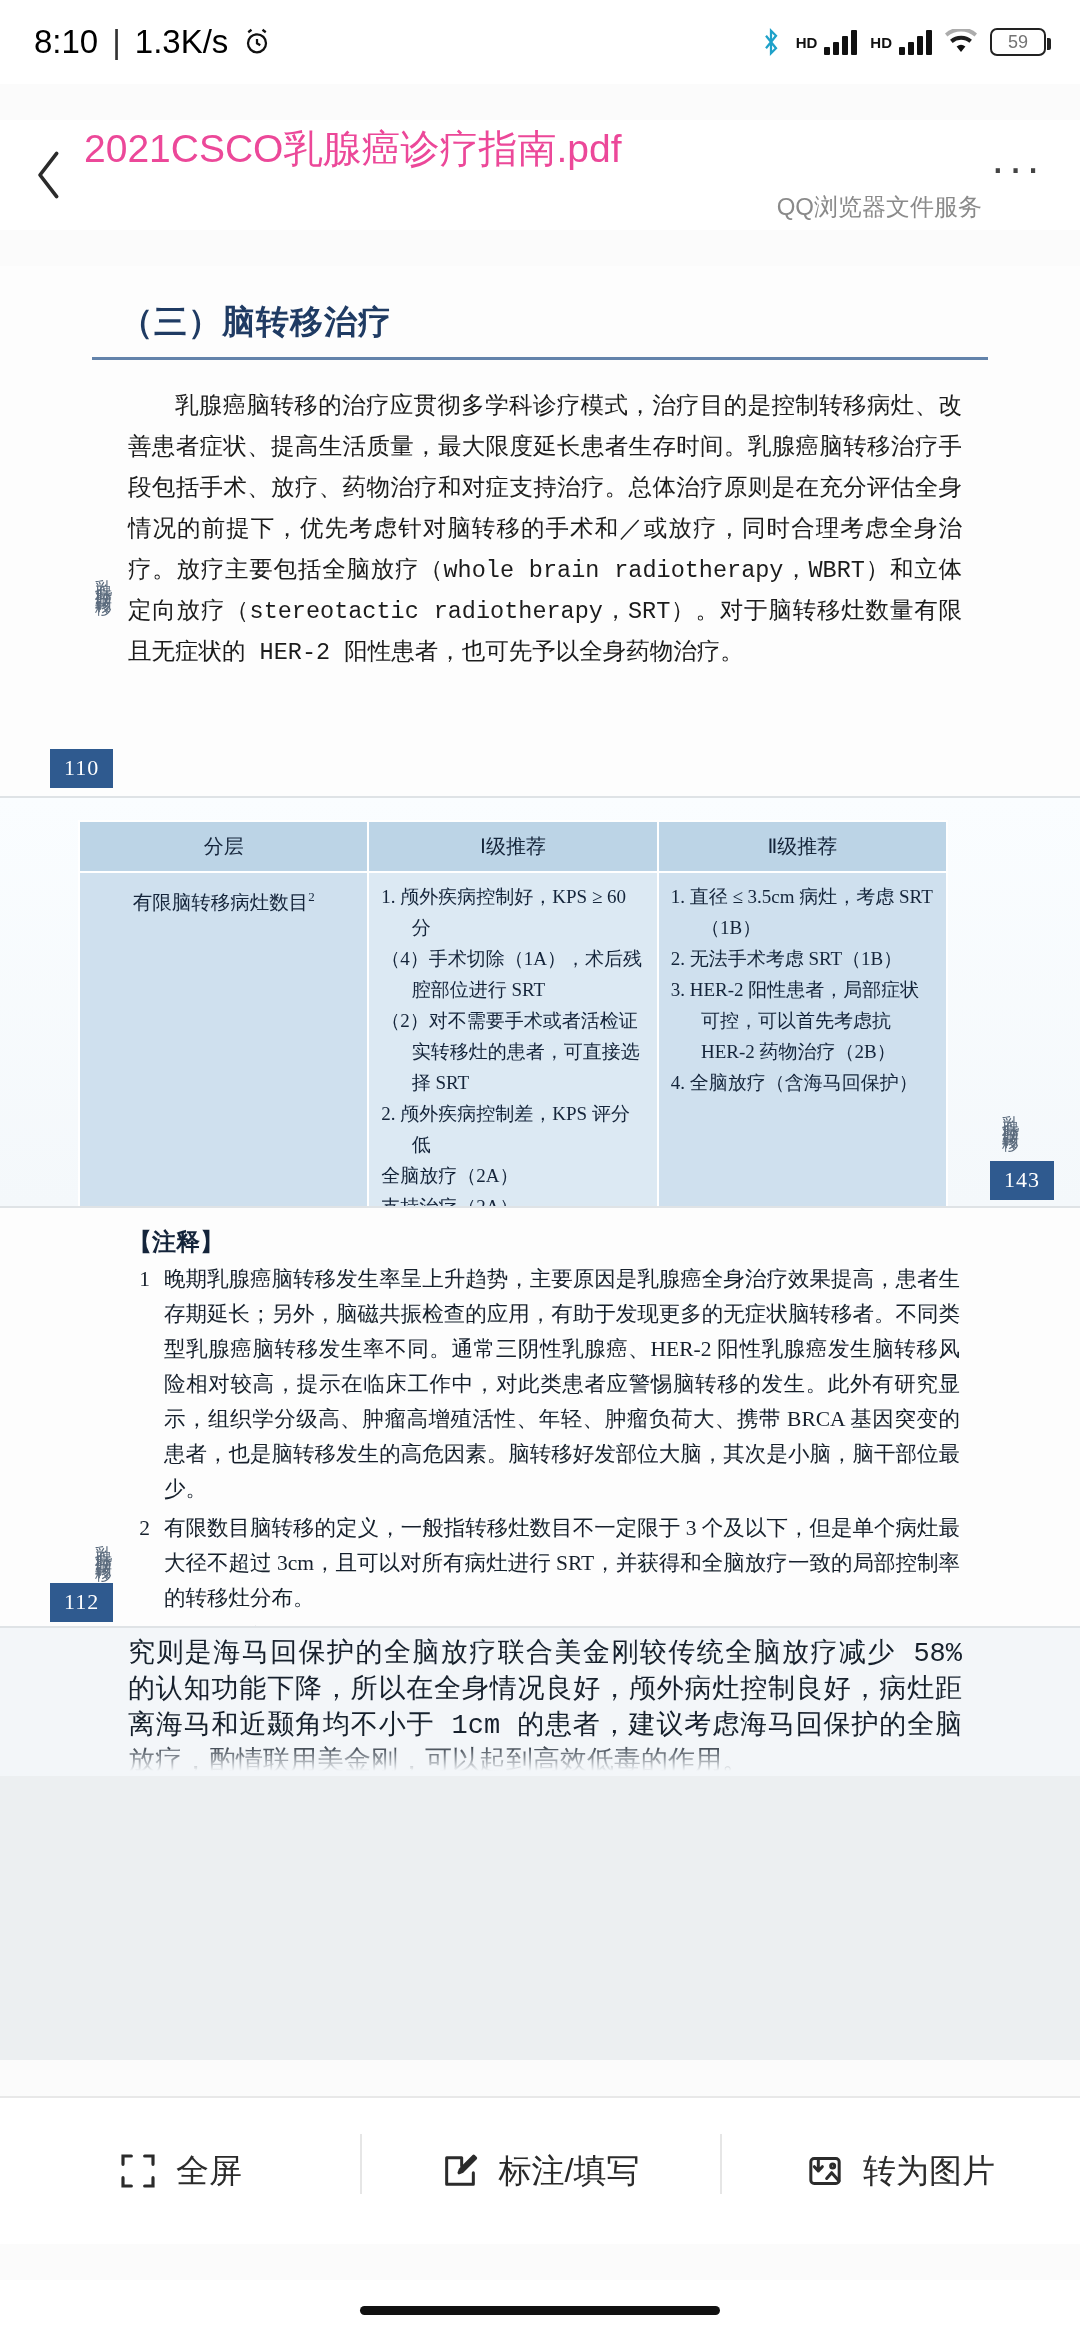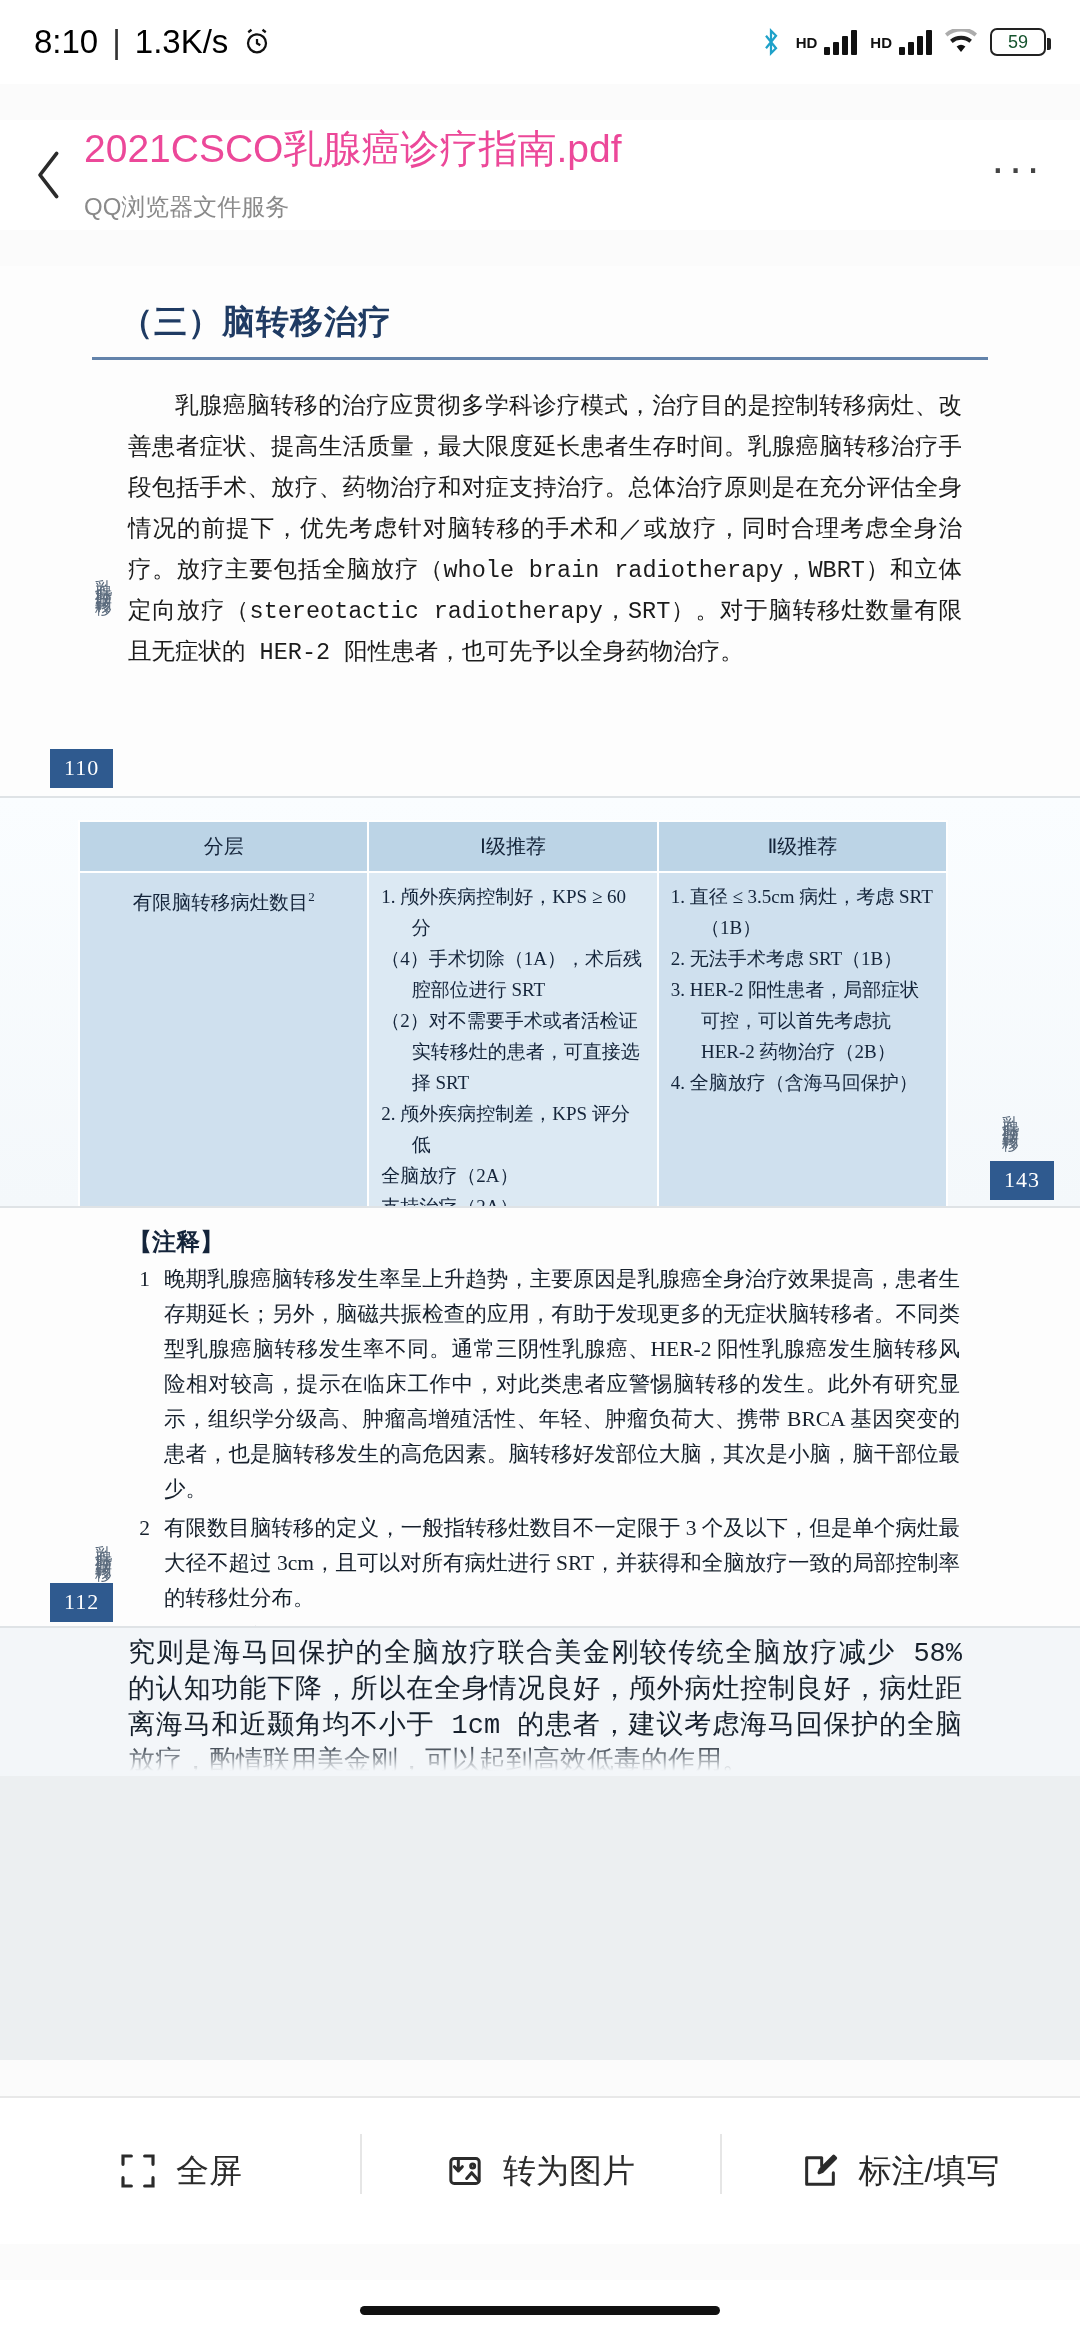--- a/index.html
+++ b/index.html
@@ -41,21 +41,21 @@
     line-height: 1;
     margin-right: -6px;
   }
   .sig { display: flex; align-items: flex-end; gap: 3px; height: 26px; }
   .sig i { width: 6px; background: #111; display: block; border-radius: 1px; }
   .sig i:nth-child(1){height:8px;} .sig i:nth-child(2){height:13px;}
   .sig i:nth-child(3){height:19px;} .sig i:nth-child(4){height:25px;}
   .batt {
     width: 56px; height: 28px; border: 2px solid #222; border-radius: 7px;
     position: relative; display:flex; align-items:center; justify-content:center;
-    font-size: 18px; color:#14532d; font-weight:500;
+    font-size: 18px; color:#737373; font-weight:500;
   }
   .batt:after {
     content:""; position:absolute; right:-7px; top:8px;
     width:4px; height:12px; background:#222; border-radius:0 2px 2px 0;
   }
 
   
   .titlebar {
     flex: 0 0 110px;
     display: flex; align-items: center;
@@ -67,21 +67,21 @@
     display:flex; align-items:center; justify-content:center;
     flex: 0 0 auto;
   }
   .back-btn svg { display:block; }
   .title-wrap { flex: 1 1 auto; min-width:0; padding-left: 6px; }
   .doc-title {
     font-size: 39px; color: #ec4899; line-height: 1.15;
     white-space: nowrap; overflow: hidden; text-overflow: ellipsis;
   }
   .doc-sub {
-    font-size: 24px; color: #8a8a8a; margin-top: 20px;
+    font-size: 24px; color: #8a8a8a; margin-top: 20px; text-align: right;
   }
   .more-btn {
     flex: 0 0 auto; width: 70px; height: 70px;
     display:flex; align-items:center; justify-content:center;
     font-size: 44px; letter-spacing: 3px; color: #444; line-height: 0.2;
     padding-bottom: 14px;
   }
 
   
   .docview {
@@ -381,36 +381,36 @@
       <span class="tb-ic">
         <svg width="40" height="40" viewBox="0 0 24 24" fill="none" stroke="#2b2b2b" stroke-width="1.9" stroke-linecap="round">
           <path d="M3 8V3h5M21 8V3h-5M3 16v5h5M21 16v5h-5"></path>
         </svg>
       </span>
       <span>全屏</span>
     </div>
     <div class="tb-item">
       <span class="tb-ic">
         <svg width="40" height="40" viewBox="0 0 24 24" fill="none" stroke="#2b2b2b" stroke-width="1.8" stroke-linejoin="round" stroke-linecap="round">
+          <path d="M4 4h9v5M4 4v16h16v-7"></path>
+          <path d="M20.2 3.1l1.2 1.2-8.1 8.1-1.9.7.7-1.9 8.1-8.1z"></path>
+        </svg>
+      </span>
+      <span>标注/填写</span>
+    </div>
+    <div class="tb-item">
+      <span class="tb-ic">
+        <svg width="40" height="40" viewBox="0 0 24 24" fill="none" stroke="#2b2b2b" stroke-width="1.8" stroke-linejoin="round" stroke-linecap="round">
           <rect x="3.5" y="4.5" width="17" height="15" rx="2"></rect>
           <path d="M8 4.5v7.5M8 12l-2.4-2.6M8 12l2.4-2.6"></path>
           <path d="M13 16.5l3-3.5 4.4 5"></path>
           <circle cx="16.6" cy="9" r="1.2"></circle>
         </svg>
       </span>
       <span>转为图片</span>
     </div>
-    <div class="tb-item">
-      <span class="tb-ic">
-        <svg width="40" height="40" viewBox="0 0 24 24" fill="none" stroke="#2b2b2b" stroke-width="1.8" stroke-linejoin="round" stroke-linecap="round">
-          <path d="M4 4h9v5M4 4v16h16v-7"></path>
-          <path d="M20.2 3.1l1.2 1.2-8.1 8.1-1.9.7.7-1.9 8.1-8.1z"></path>
-        </svg>
-      </span>
-      <span>标注/填写</span>
-    </div>
   </div>
 
   <div class="homebar">
     <span></span>
   </div>
 
 </div>
 
 </body></html>

